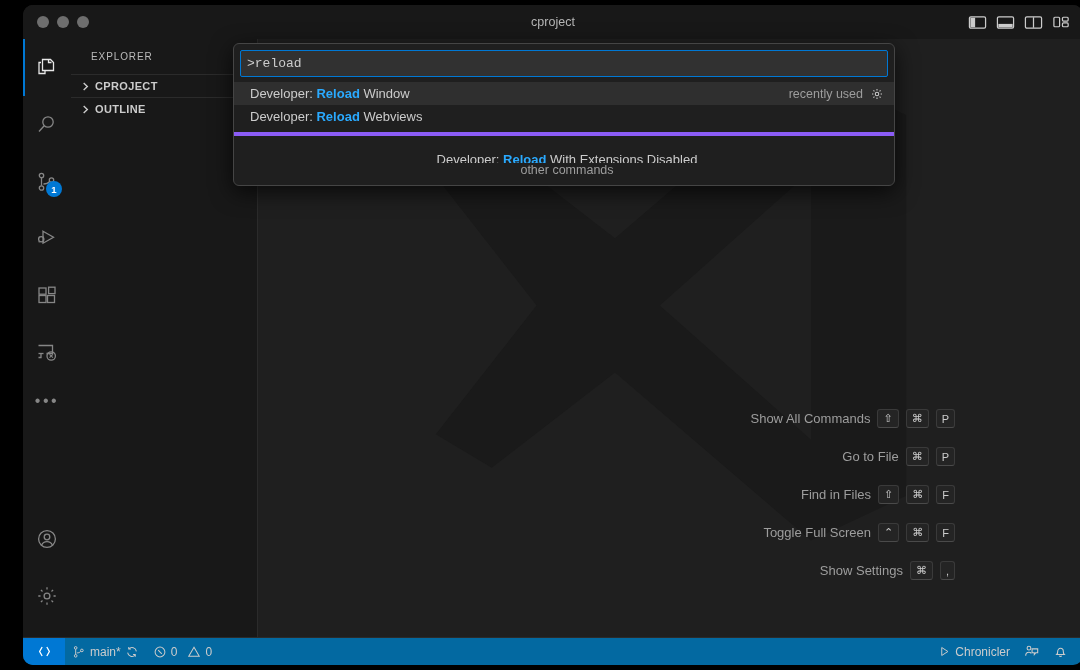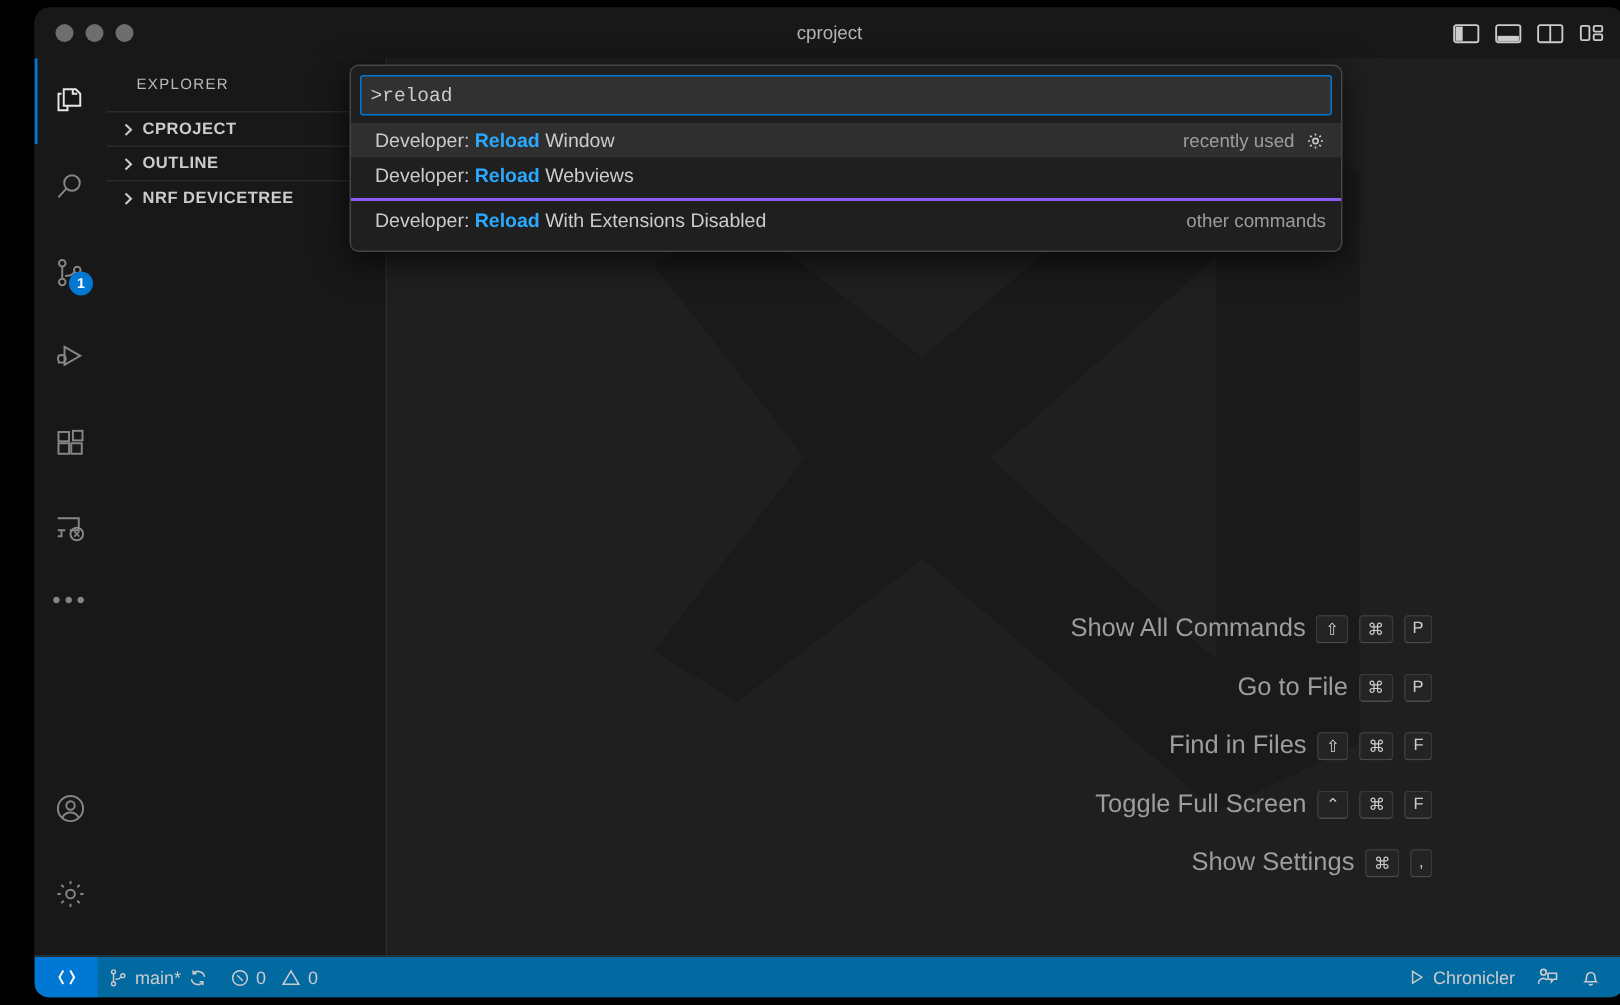--- a/index.html
+++ b/index.html
@@ -119,21 +119,21 @@
     opacity: 1;
   }
   .watermark {
     position: absolute;
     right: 128px; top: 370px;
     display: flex; flex-direction: column; gap: 19px;
   }
   .wm-row {
     display: flex; align-items: center; justify-content: flex-end; gap: 7px;
   }
-  .wm-label { color: #9d9d9d; font-size: 17px; }
+  .wm-label { color: #9d9d9d; font-size: 13px; }
   .kbd {
     min-width: 13px; height: 19px; padding: 0 5px;
     background: #242424; border: 1px solid #3a3a3a;
     border-bottom-color: #4a4a4a;
     border-radius: 3px;
     color: #cccccc; font-size: 11px;
     display: flex; align-items: center; justify-content: center;
     box-sizing: border-box;
   }
 
@@ -158,21 +158,21 @@
     outline: none;
   }
   .pal-list { padding-bottom: 8px; }
   .pal-row {
     height: 23px; display: flex; align-items: center;
     padding: 0 10px 0 16px;
     color: #cccccc; font-size: 13px;
     white-space: nowrap;
   }
   .pal-row.selected { background: #2f2f2f; }
-  .pal-row.sep { border-top: 2px solid #8b5cf6; margin-top: 4px; padding-top: 0; height: 25px; }
+  .pal-row.sep { border-top: 4px solid #8b5cf6; margin-top: 4px; padding-top: 16px; height: 25px; flex-direction: column; }
   .pal-label { flex: 1; overflow: hidden; text-overflow: ellipsis; }
   .hl { color: #2aaaff; font-weight: bold; }
   .pal-right {
     color: #9d9d9d; font-size: 12.5px;
     display: flex; align-items: center; gap: 7px;
   }
   .pal-gear { color: #cccccc; display: flex; align-items: center; }
 
   
   .statusbar {
@@ -335,28 +335,20 @@
 
     <div class="sb-section">
       <span class="chev">
         <svg width="11" height="11" viewBox="0 0 12 12" fill="none" stroke="currentColor" stroke-width="1.5">
             <path d="M4 2.2 L8 6 L4 9.8"></path>
           </svg>
       </span>
       <span>OUTLINE</span>
     </div>
 
-    <div class="sb-section">
-      <span class="chev">
-        <svg width="11" height="11" viewBox="0 0 12 12" fill="none" stroke="currentColor" stroke-width="1.5">
-            <path d="M4 2.2 L8 6 L4 9.8"></path>
-          </svg>
-      </span>
-      <span>NRF DEVICETREE</span>
-    </div>
   </div>
 
   <div class="editor">
     <svg class="logo-wm" viewBox="0 0 100 100">
       <path d="M75 8 L92 16 L92 84 L75 92 L40 62 L18 79 L8 73 L26 50 L8 27 L18 21 L40 38 L75 8 Z M75 26 L48 50 L75 74 L75 26 Z" fill="#1a1a1a"></path>
     </svg>
 
     <div class="watermark">
       <div class="wm-row">
         <span class="wm-label">Show All Commands</span>

